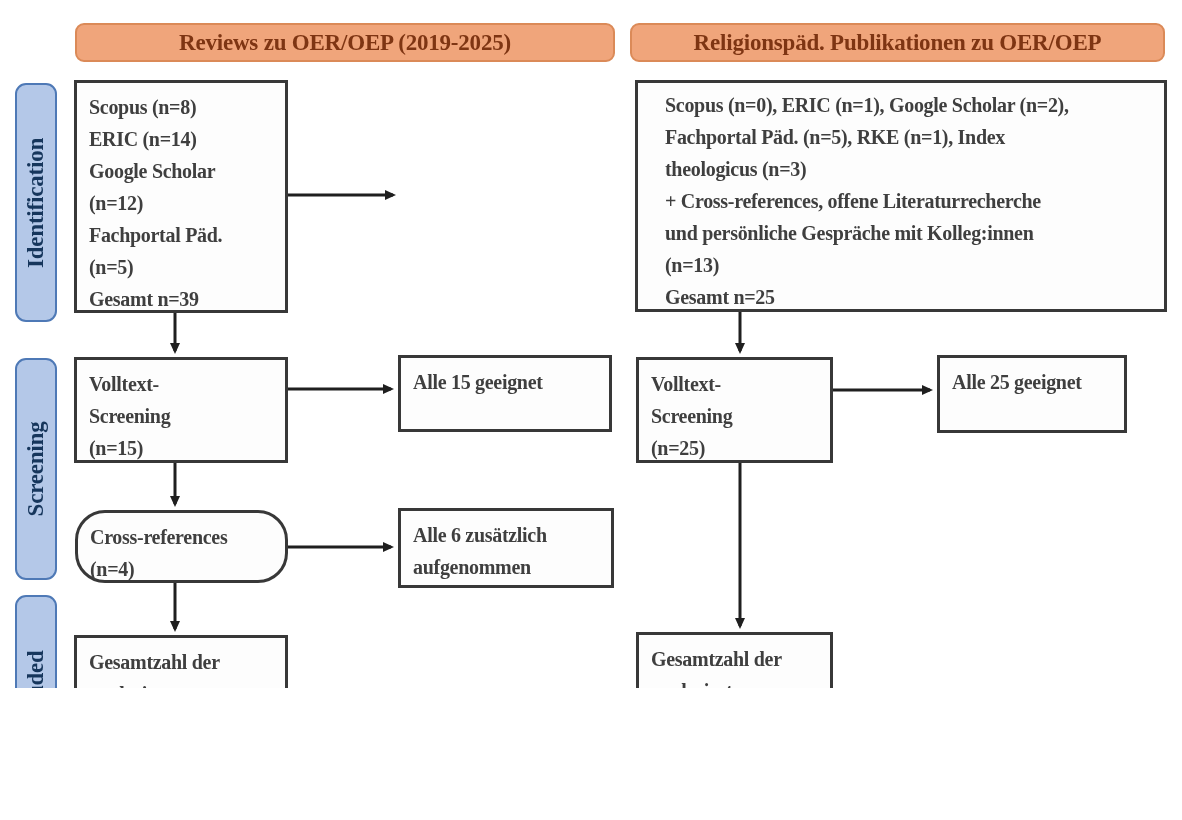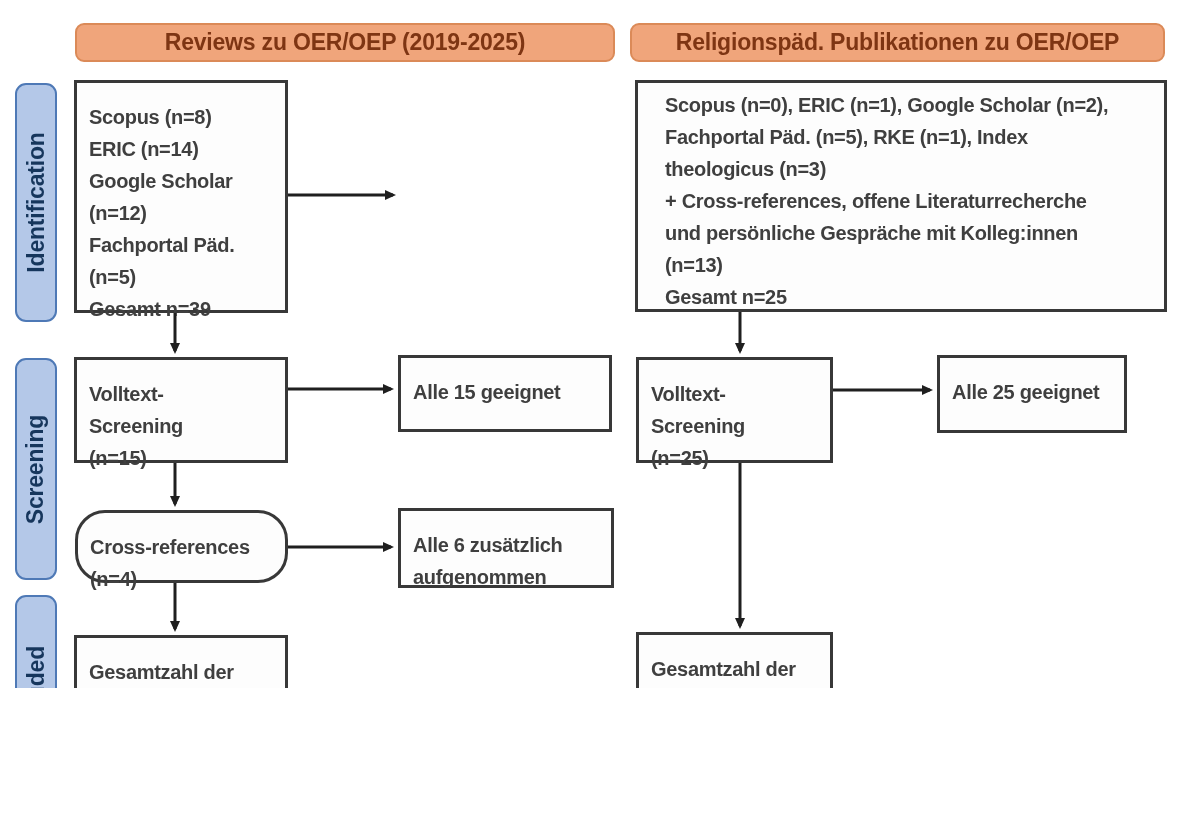--- a/index.html
+++ b/index.html
@@ -7,20 +7,21 @@
     padding: 0;
     background: #ffffff;
     font-family: "Liberation Sans", sans-serif;
   }
   #canvas {
     position: relative;
     width: 1182px;
     height: 688px;
     background: #ffffff;
     overflow: hidden;
+    font-family: Liberation Serif, serif;
   }
   .hdr {
     position: absolute;
     box-sizing: border-box;
     background: #F0A57B;
     border: 2px solid #DB8A58;
     border-radius: 9px;
     color: #7E3513;
     font-size: 23px;
     font-weight: bold;
@@ -51,21 +52,21 @@
   .bx {
     position: absolute;
     box-sizing: border-box;
     background: #fdfdfd;
     border: 3px solid #383838;
     color: #3F3F3F;
     font-size: 20px;
     font-weight: 600;
     line-height: 32px;
     letter-spacing: -0.3px;
-    padding: 18px 12px;
+    padding: 8px 12px;
     white-space: pre-line;
   }
   .bx.wide { padding: 6px 27px; }
   #arrow-layer {
     position: absolute;
     left: 0;
     top: 0;
     width: 1182px;
     height: 820px;
     pointer-events: none;

